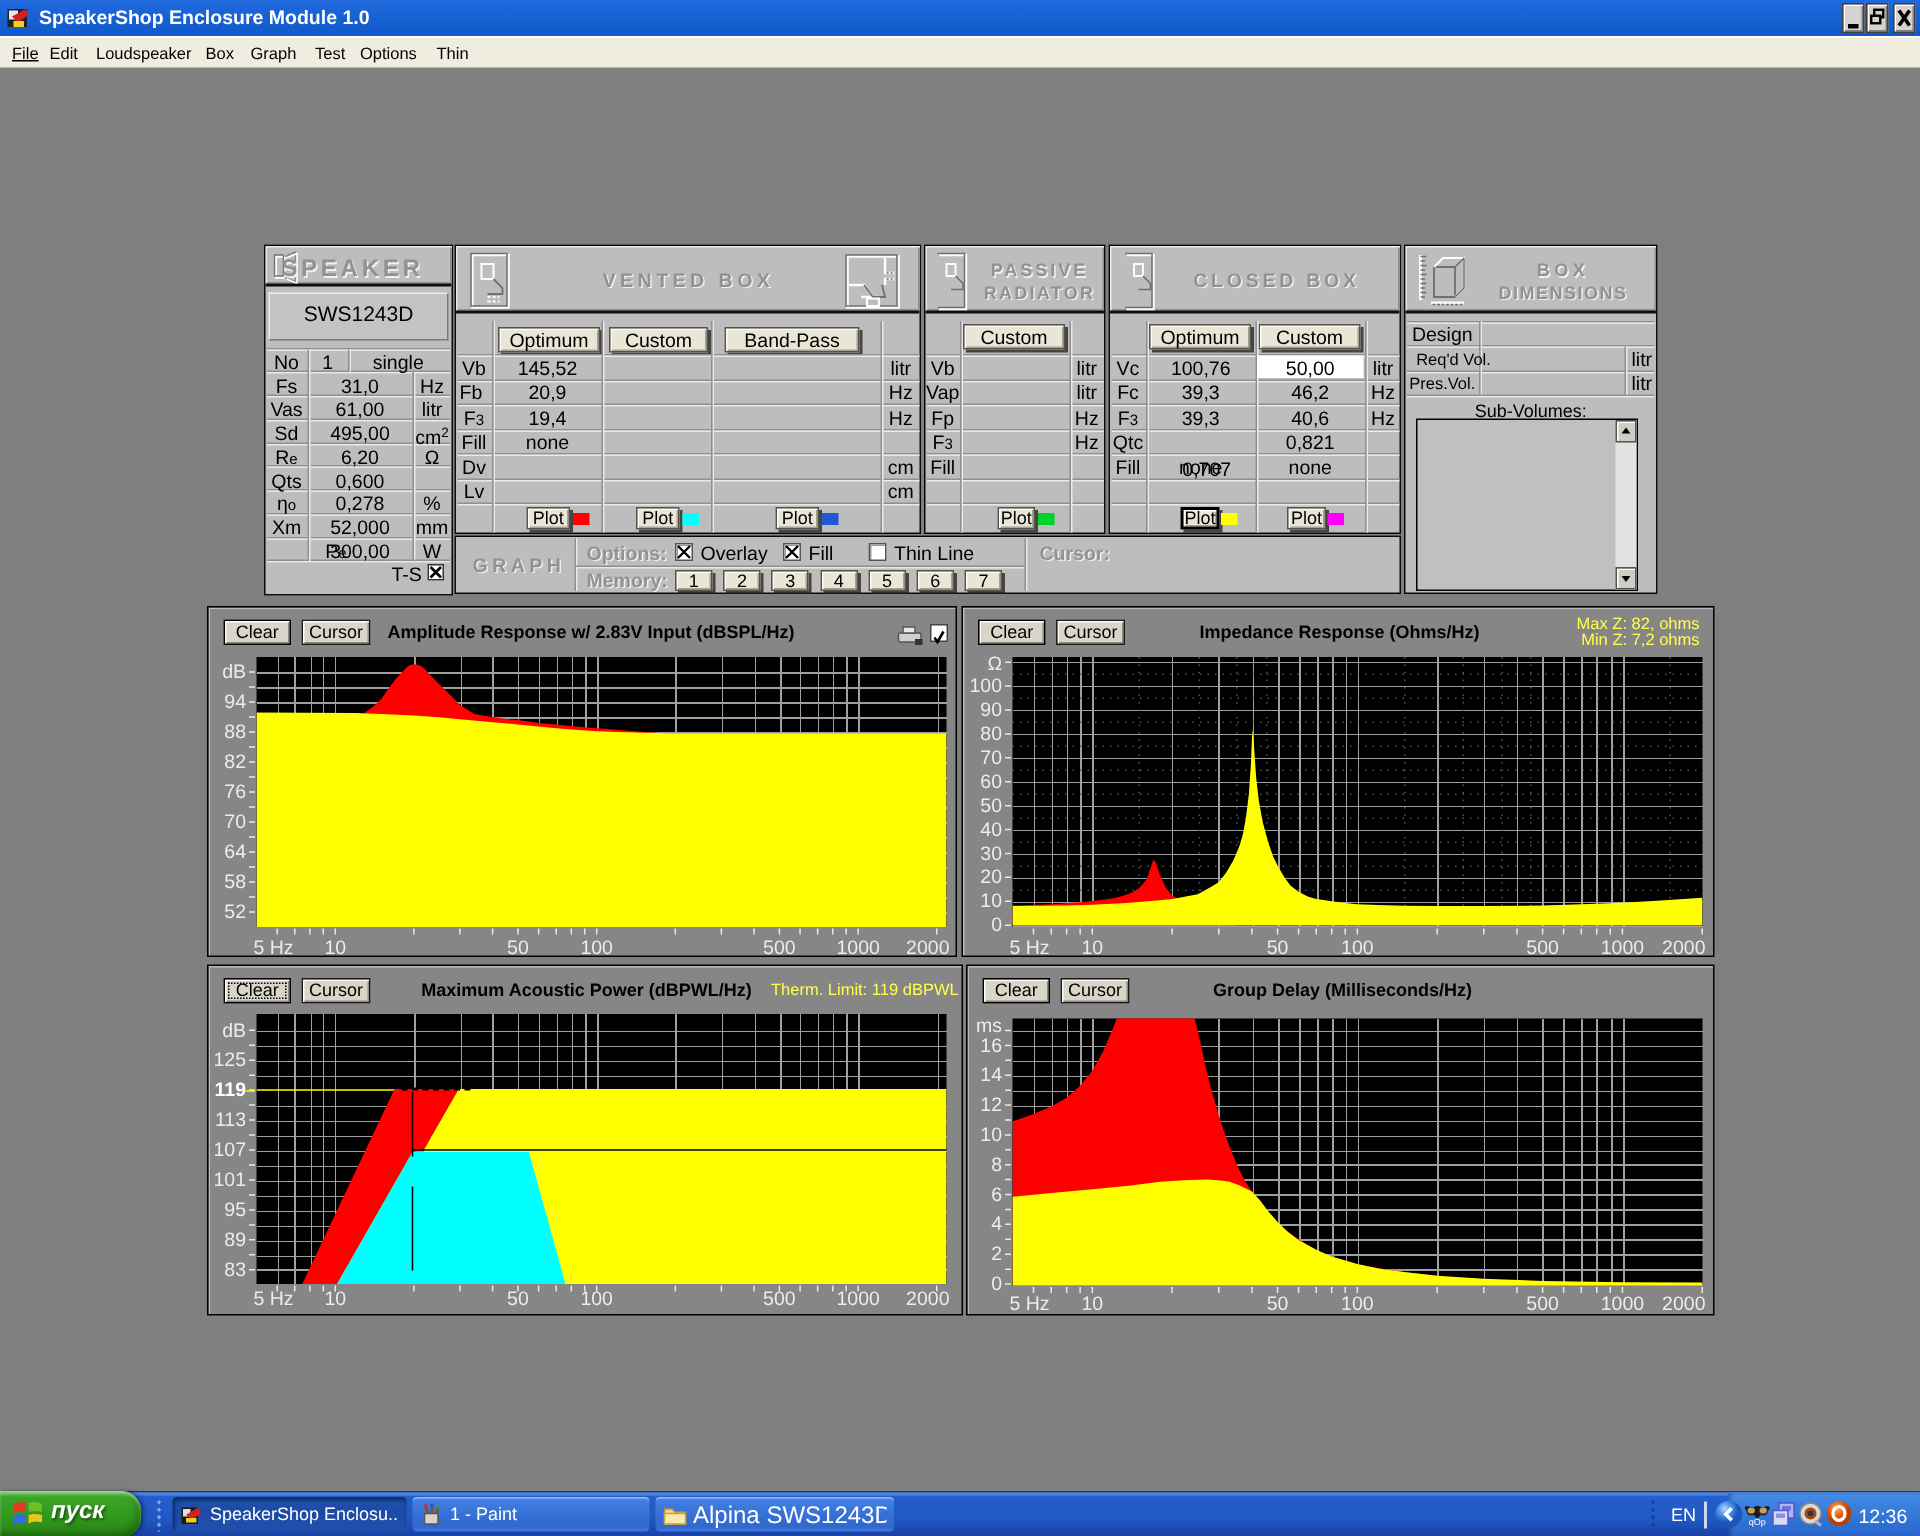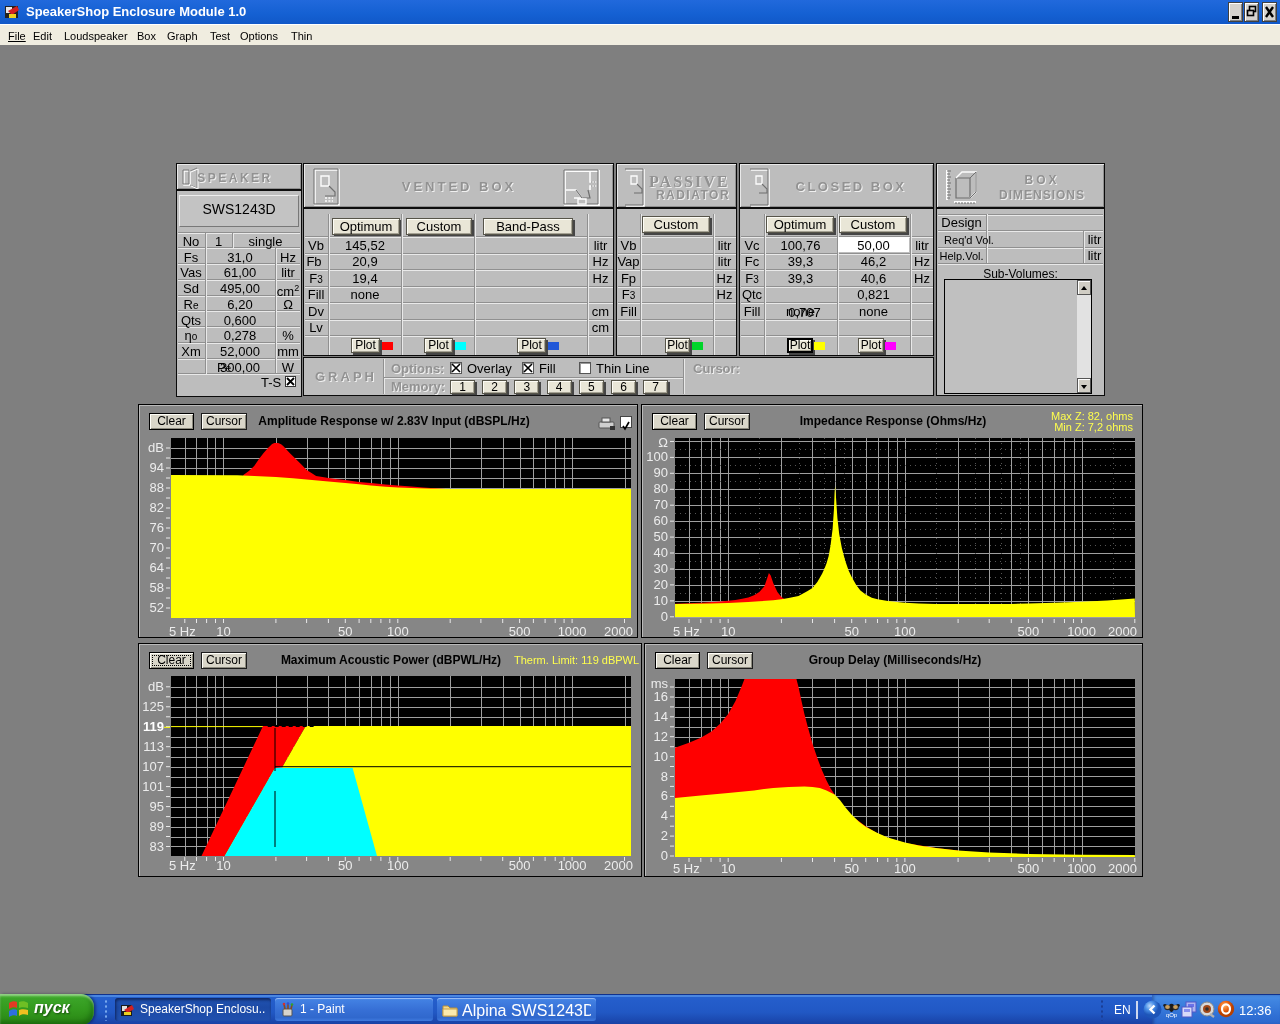--- a/index.html
+++ b/index.html
@@ -56,21 +56,21 @@
 <span class="abs" style="left:291px;top:5px;font-size:11px;color:#000;">Thin</span>
 </div>
 <div class="panel" style="left:176px;top:163px;width:126px;height:234px;">
 <div class="phead" style="height:27px;"></div>
 <svg class="abs" style="left:4px;top:3px" width="20" height="22" viewBox="0 0 20 22">
 <path d="M3 4 h6 v14 h-6 z" fill="none" stroke="#fff" stroke-width="1.5"></path>
 <path d="M2 3 h6 v14 h-6 z" fill="none" stroke="#777" stroke-width="1"></path>
 <path d="M9 4 L16 1 L16 21 L9 18" fill="none" stroke="#888" stroke-width="1"></path>
 <path d="M10 5 L17 2 L17 22 L10 19" fill="none" stroke="#fff" stroke-width="1"></path>
 </svg>
-<div class="emb abs" style="left:0;top:7px;width:116px;text-align:center;font-size:12px;letter-spacing:2.5px;">SPEAKER</div>
+<div class="emb abs" style="left:0;top:7px;width:116px;text-align:center;font-size:16px;letter-spacing:2.5px;">SPEAKER</div>
 <div class="abs" style="left:2px;top:31px;width:120px;height:32px;background:#c3c3c3;border-top:1px solid #ececec;border-left:1px solid #ececec;border-right:1px solid #787878;border-bottom:1px solid #787878;"></div>
 <div class="cell" style="left:2px;top:38px;width:120px;font-size:14px;">SWS1243D</div>
 <div class="gh" style="left:1px;top:68px;width:122px;"></div>
 <div class="gh" style="left:1px;top:83.4px;width:122px;"></div>
 <div class="gh" style="left:1px;top:99.1px;width:122px;"></div>
 <div class="gh" style="left:1px;top:114.9px;width:122px;"></div>
 <div class="gh" style="left:1px;top:130.6px;width:122px;"></div>
 <div class="gh" style="left:1px;top:146.4px;width:122px;"></div>
 <div class="gh" style="left:1px;top:162.1px;width:122px;"></div>
 <div class="gh" style="left:1px;top:177.9px;width:122px;"></div>
@@ -172,21 +172,21 @@
     <div class="abs" style="left:244px;top:178px;width:11px;height:8px;background:#2158d8;"></div>
 </div>
 <div class="panel" style="left:616px;top:163px;width:121px;height:193px;">
 <div class="phead" style="height:45px;"></div>
 <svg class="abs" style="left:6px;top:4px" width="26" height="40" viewBox="0 0 26 40">
 <path d="M3 2 h18 v36 h-18" fill="none" stroke="#fdfdfd" stroke-width="1.6"></path>
 <path d="M2 1 h18 v36 h-18" fill="none" stroke="#6f6f6f" stroke-width="1"></path>
 <path d="M8 8 h6 v8 h-6 z" fill="none" stroke="#fdfdfd" stroke-width="1.3"></path>
 <path d="M14 16 l5 5 v4 h-8" fill="none" stroke="#6f6f6f" stroke-width="1.1"></path>
 </svg>
-<div class="emb abs" style="left:32px;top:9px;width:88px;text-align:left;font-size:16px;letter-spacing:2px;font-family:Liberation Serif, serif;">PASSIVE</div>
+<div class="emb abs" style="left:32px;top:9px;width:88px;text-align:center;font-size:12px;letter-spacing:2px;">PASSIVE</div>
 <div class="emb abs" style="left:32px;top:24px;width:88px;text-align:center;font-size:12px;letter-spacing:1.5px;">RADIATOR</div>
 <div class="btn3d" style="left:25px;top:52px;width:68px;height:17px;line-height:16px;">Custom</div>
 <div class="gh" style="left:1px;top:72px;width:118px;"></div>
 <div class="gh" style="left:1px;top:88.5px;width:118px;"></div>
 <div class="gh" style="left:1px;top:105px;width:118px;"></div>
 <div class="gh" style="left:1px;top:121.5px;width:118px;"></div>
 <div class="gh" style="left:1px;top:138px;width:118px;"></div>
 <div class="gh" style="left:1px;top:154.5px;width:118px;"></div>
 <div class="gh" style="left:1px;top:170.5px;width:118px;"></div>
 <div class="gv" style="left:23px;top:50px;height:141px;"></div>
@@ -301,21 +301,21 @@
 <div class="emb abs" style="left:50px;top:9px;width:110px;text-align:center;font-size:12px;letter-spacing:3px;">BOX</div>
 <div class="emb abs" style="left:50px;top:24px;width:110px;text-align:center;font-size:12px;letter-spacing:1px;">DIMENSIONS</div>
 <div class="gh" style="left:1px;top:49.7px;width:165px;"></div>
 <div class="gh" style="left:1px;top:66.1px;width:165px;"></div>
 <div class="gh" style="left:1px;top:82.6px;width:165px;"></div>
 <div class="gh" style="left:1px;top:99px;width:165px;"></div>
 <div class="gv" style="left:49px;top:50px;height:49px;"></div>
 <div class="gv" style="left:146px;top:67px;height:32px;"></div>
 <div class="cell" style="left:0px;top:51px;width:49px;font-size:13px;">Design</div>
 <div class="cell" style="left:0px;top:68.5px;width:64px;font-size:11px;">Req'd Vol.</div>
-<div class="cell" style="left:0px;top:85px;width:49px;font-size:11px;">Help.Vol.</div>
+<div class="cell" style="left:0px;top:85px;width:49px;font-size:11px;">Pres.Vol.</div>
 <div class="cell" style="left:146px;top:67.5px;width:23px;font-size:13px;">litr</div>
 <div class="cell" style="left:146px;top:84px;width:23px;font-size:13px;">litr</div>
 <div class="cell" style="left:0px;top:103px;width:167px;font-size:12px;">Sub-Volumes:</div>
 <div class="abs" style="left:7px;top:115px;width:148px;height:115px;background:#c0c0c0;border:1px solid #000;">
 <div class="abs" style="right:0;top:0;width:14px;height:113px;background:#e2e2e2;">
 <div class="abs" style="left:0;top:0;width:14px;height:15px;background:#d0cdc4;border:1px solid #555;box-shadow:inset 1px 1px 0 #fff;"><svg width="12" height="13" viewBox="0 0 12 13">
             <path d="M6 4 L9 8 L3 8 Z" fill="#000"></path>
           </svg></div>
 <div class="abs" style="left:0;bottom:0;width:14px;height:15px;background:#d0cdc4;border:1px solid #555;box-shadow:inset 1px 1px 0 #fff;"><svg width="12" height="13" viewBox="0 0 12 13">
             <path d="M6 9 L9 5 L3 5 Z" fill="#000"></path>

